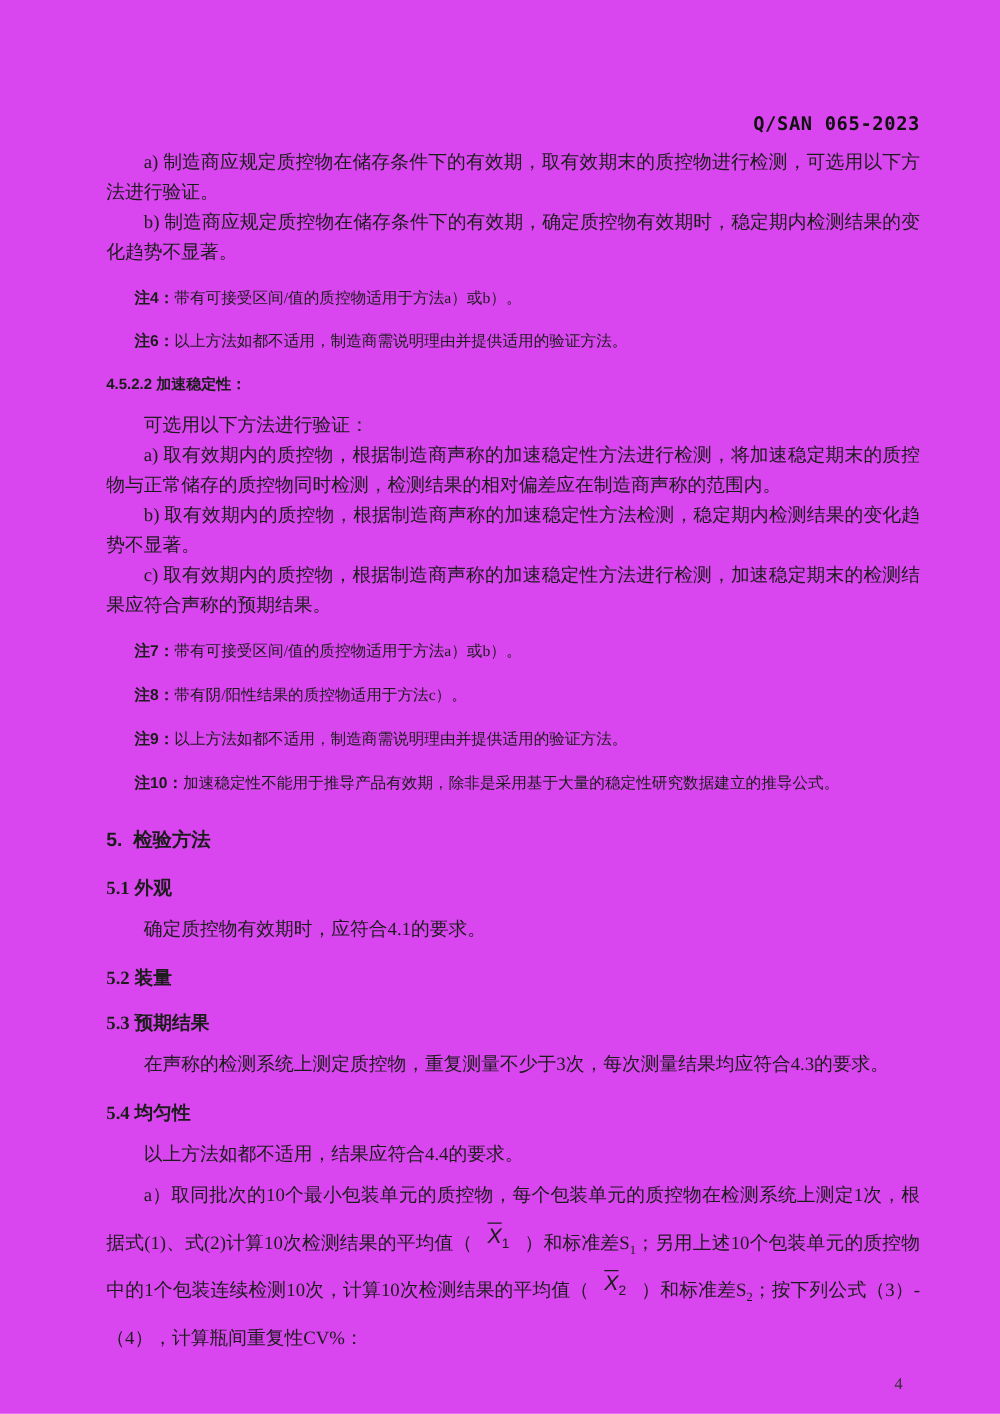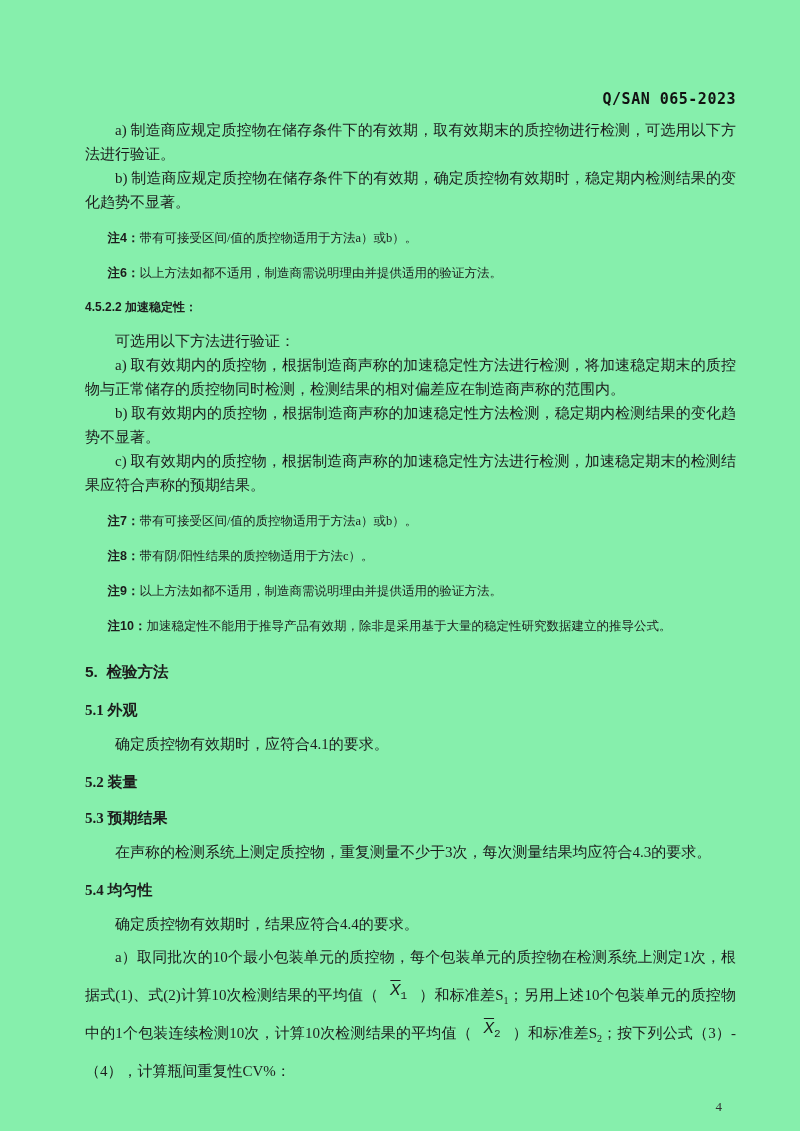--- a/index.html
+++ b/index.html
@@ -12,21 +12,21 @@
     height: 1131px;
     overflow: hidden;
     font-family: "Liberation Serif", "DejaVu Serif", serif;
     color: #1c1c1c;
   }
   .page {
     position: relative;
     width: 800px;
     height: 1131px;
     box-sizing: border-box;
-    background: #86efac;
+    background: #d946ef;
     padding: 90px 64px 0 85px;
   }
   .doc-code {
     text-align: right;
     font-family: "DejaVu Sans Mono", "Liberation Mono", monospace;
     font-weight: 600;
     font-size: 15px;
     letter-spacing: 0.5px;
     color: #111;
     margin-bottom: 10px;
@@ -75,21 +75,21 @@
     line-height: 38px;
     margin-top: 2px;
   }
   .formula-para sub {
     font-size: 10px;
     line-height: 0;
   }
   .xbar {
     display: inline-block;
     text-indent: 0;
-    font-family: Liberation Mono, monospace;
+    font-family: Liberation Sans, sans-serif;
     font-style: italic;
     font-size: 17px;
     transform: translateY(-5px);
     margin: 0 12px;
     line-height: 0;
   }
   .xbar-x {
     text-decoration: overline;
   }
   .xbar sub {
@@ -123,17 +123,17 @@
       <div class="note"><span class="note-label">注8：</span><span class="note-text">带有阴/阳性结果的质控物适用于方法c）。</span></div>
       <div class="note"><span class="note-label">注9：</span><span class="note-text">以上方法如都不适用，制造商需说明理由并提供适用的验证方法。</span></div>
       <div class="note"><span class="note-label">注10：</span><span class="note-text">加速稳定性不能用于推导产品有效期，除非是采用基于大量的稳定性研究数据建立的推导公式。</span></div>
       <div class="section-heading">5.  检验方法</div>
       <div class="sub-heading">5.1 外观</div>
       <div class="para">确定质控物有效期时，应符合4.1的要求。</div>
       <div class="sub-heading">5.2 装量</div>
       <div class="sub-heading">5.3 预期结果</div>
       <div class="para">在声称的检测系统上测定质控物，重复测量不少于3次，每次测量结果均应符合4.3的要求。</div>
       <div class="sub-heading">5.4 均匀性</div>
-      <div class="para">确定质控物有效期时，结果应符合4.4的要求。</div>
+      <div class="para">以上方法如都不适用，结果应符合4.4的要求。</div>
       <div class="para formula-para"><span>a）取同批次的10个最小包装单元的质控物，每个包装单元的质控物在检测系统上测定1次，根据式(1)、式(2)计算10次检测结果的平均值（</span><span class="xbar"><span class="xbar-x">X</span><sub>1</sub></span><span>）和标准差S</span><sub>1</sub><span>；另用上述10个包装单元的质控物中的1个包装连续检测10次，计算10次检测结果的平均值（</span><span class="xbar"><span class="xbar-x">X</span><sub>2</sub></span><span>）和标准差S</span><sub>2</sub><span>；按下列公式（3）-（4），计算瓶间重复性CV%：</span></div>
     </div>
   <div class="page-num">4</div>
 </div>
 
 </body></html>

